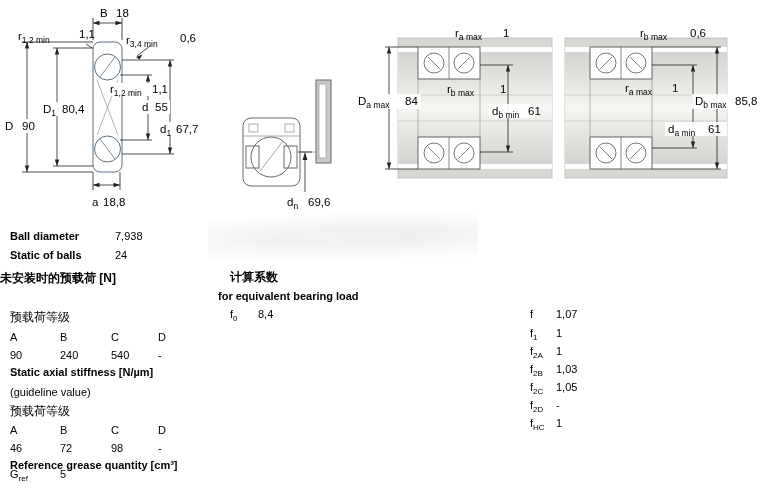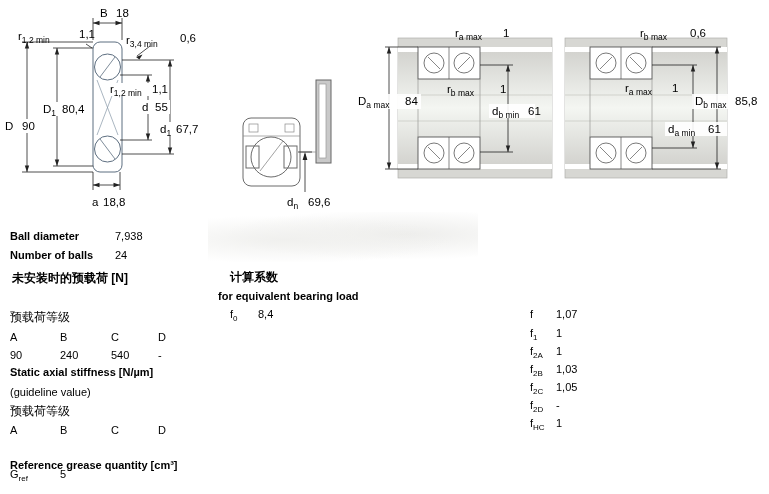--- a/index.html
+++ b/index.html
@@ -237,38 +237,41 @@
     <text x="108" y="115"><tspan>d</tspan><tspan class="sub" dy="3">a min</tspan></text>
     <text x="148" y="115">61</text>
   </svg>
 
   <div class="watermark"></div>
 
   <div class="t" style="left:10px;top:230px">
     <span class="speclabel">Ball diameter</span><span>7,938</span>
   </div>
   <div class="t" style="left:10px;top:249px">
-    <span class="speclabel">Number of balls</span><span>24</span>
-  </div>
-
-  <div class="t b cjk" style="left:12px;top:272px">未安装时的预载荷 [N]</div>
+    <span class="speclabel">Static of balls</span><span>24</span>
+  </div>
+
+  <div class="t b cjk" style="left:0;top:272px">未安装时的预载荷 [N]</div>
   <div class="t cjk" style="left:10px;top:311px">预载荷等级</div>
   <div class="t" style="left:10px;top:331px">
     <span class="colA">A</span><span class="colB">B</span><span class="colC">C</span><span class="colD">D</span>
   </div>
   <div class="t" style="left:10px;top:349px">
     <span class="colA">90</span><span class="colB">240</span><span class="colC">540</span><span class="colD">-</span>
   </div>
 
   <div class="t b" style="left:10px;top:366px">Static axial stiffness [N/µm]</div>
   <div class="t" style="left:10px;top:386px">(guideline value)</div>
   <div class="t cjk" style="left:10px;top:405px">预载荷等级</div>
   <div class="t" style="left:10px;top:424px">
     <span class="colA">A</span><span class="colB">B</span><span class="colC">C</span><span class="colD">D</span>
   </div>
+  <div class="t" style="left:10px;top:442px">
+    <span class="colA">46</span><span class="colB">72</span><span class="colC">98</span><span class="colD">-</span>
+  </div>
 
   <div class="t b" style="left:10px;top:459px">Reference grease quantity [cm³]</div>
   <div class="t" style="left:10px;top:468px">
     <span class="gsym"><span>G</span><sub>ref</sub></span><span>5</span>
   </div>
 
   <div class="t b cjk" style="left:230px;top:271px">计算系数</div>
   <div class="t b" style="left:218px;top:290px">for equivalent bearing load</div>
   <div class="t" style="left:230px;top:308px">
     <span class="f0sym"><span>f</span><sub>0</sub></span><span>8,4</span>

